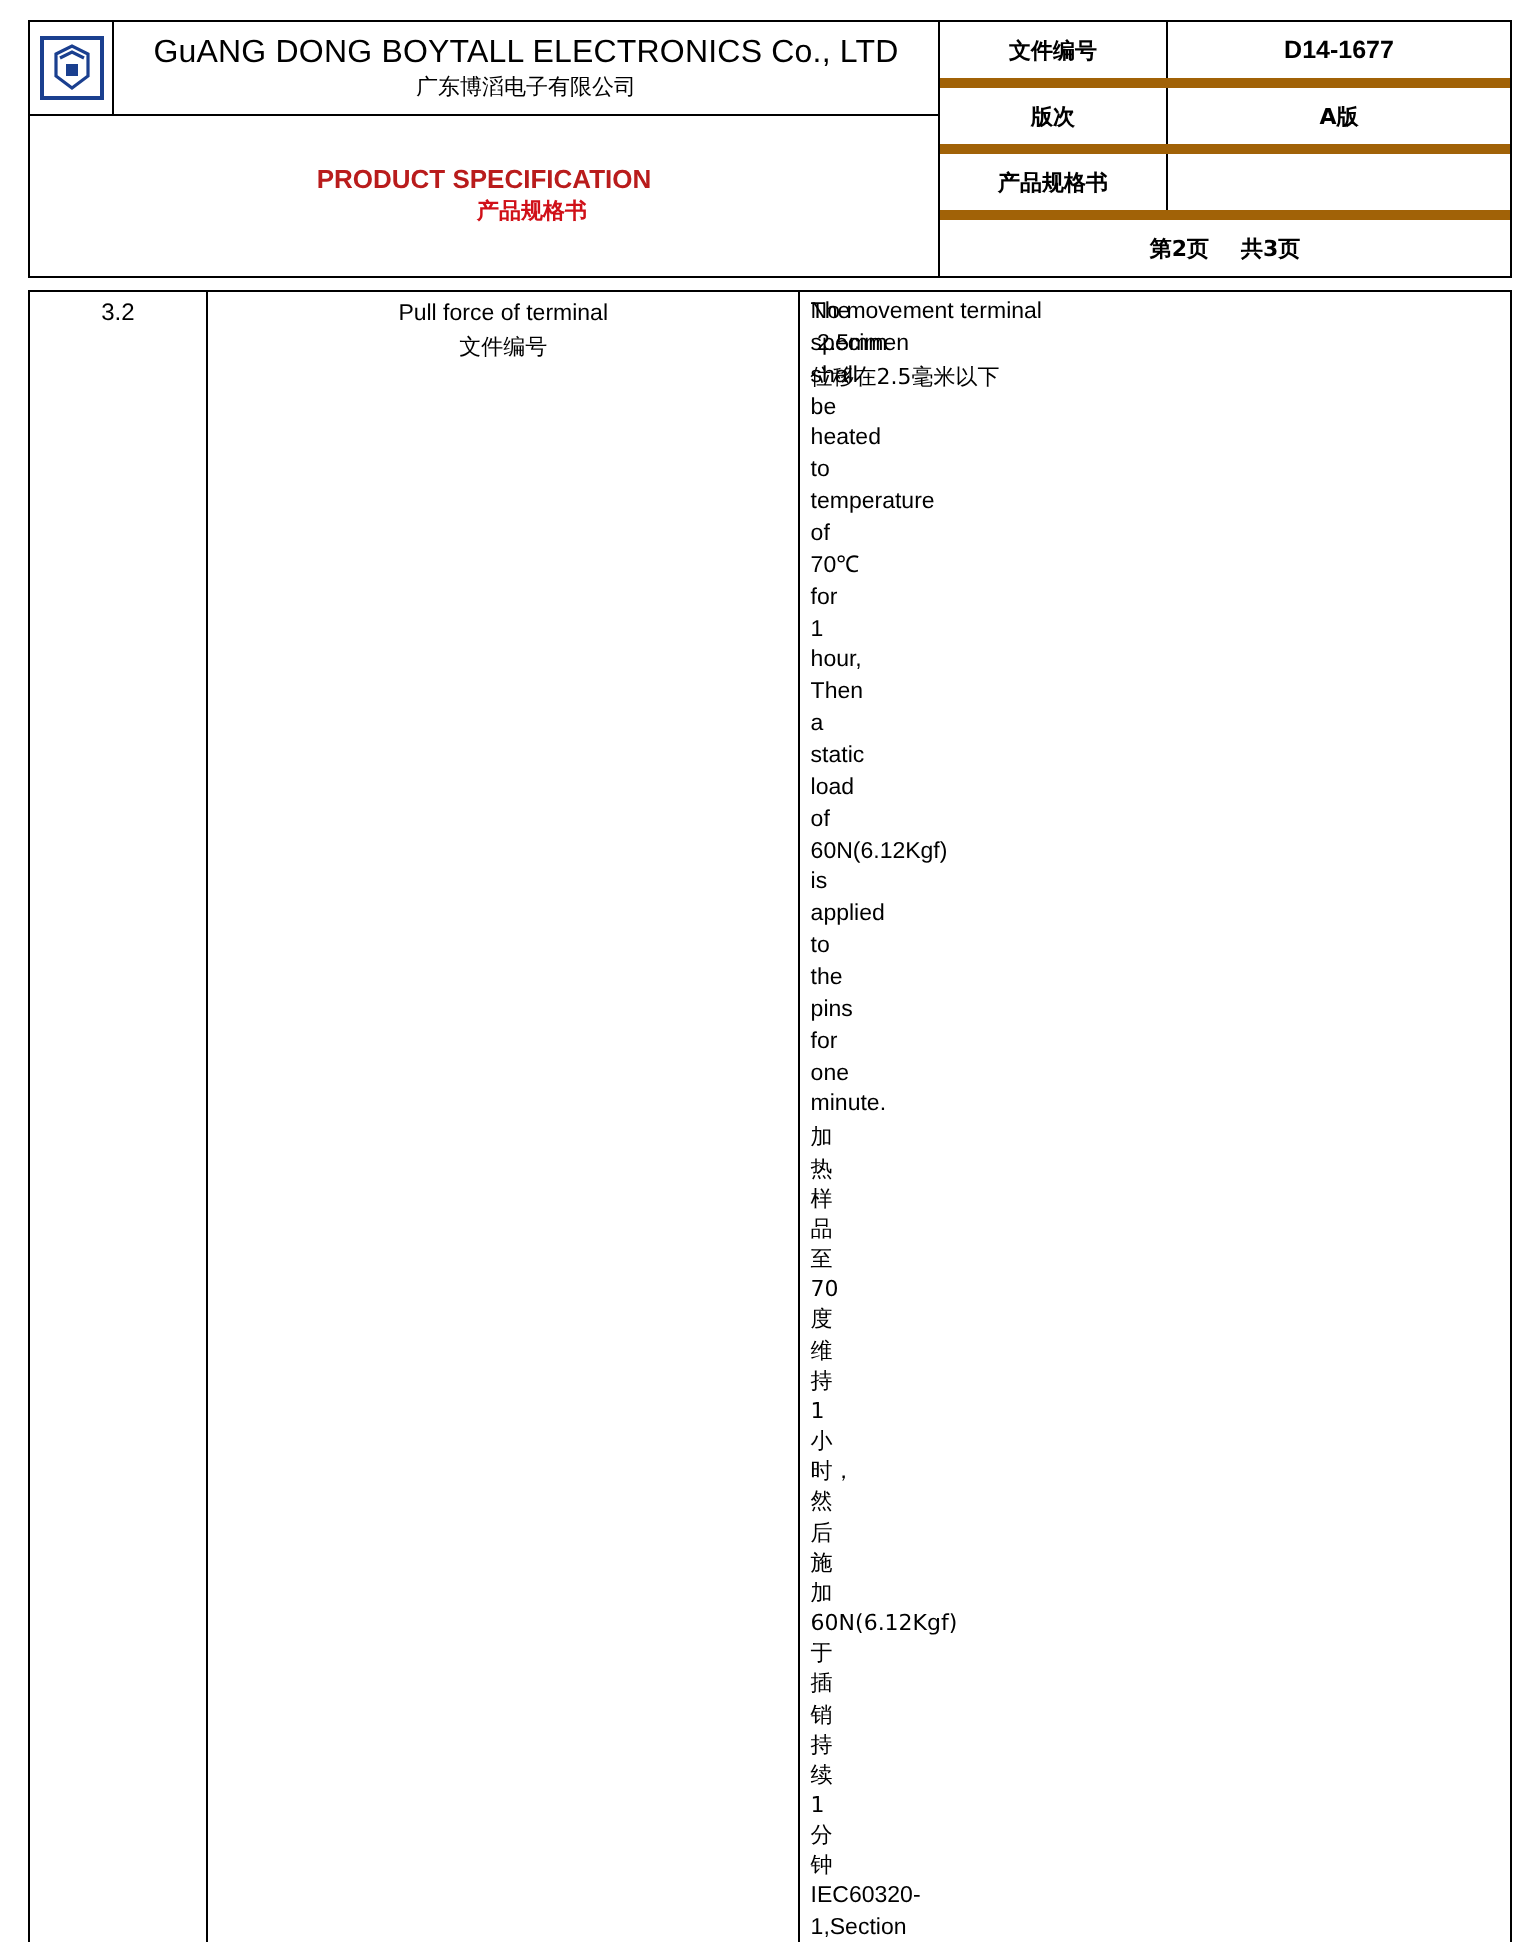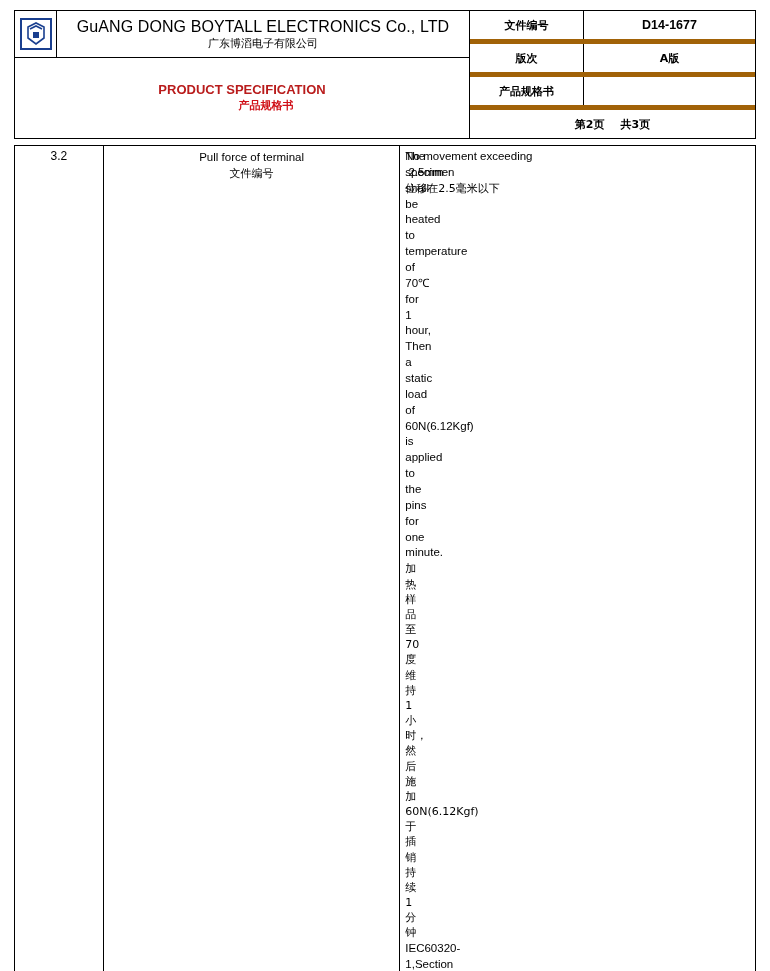--- a/index.html
+++ b/index.html
@@ -229,21 +229,21 @@
           <div class="line cn">文件编号</div>
         </td>
         <td class="cond-cell">
           <div class="line">The specimen shall be heated to temperature of 70℃ for 1 hour,</div>
           <div class="line">Then a static load of 60N(6.12Kgf) is applied to the pins for one</div>
           <div class="line">minute.</div>
           <div class="line cn">加热样品至70度维持1小时，然后施加60N(6.12Kgf)于插销持续1分钟</div>
           <div class="line">IEC60320-1,Section 13</div>
         </td>
         <td class="std-cell">
-          <div class="line">No movement exceeding</div>
+          <div class="line">No movement terminal</div>
           <div class="line"> 2.5mm</div>
           <div class="line cn">位移在2.5毫米以下</div>
         </td>
       </tr>
 
     </tbody>
   </table>
 
 </div>
 

